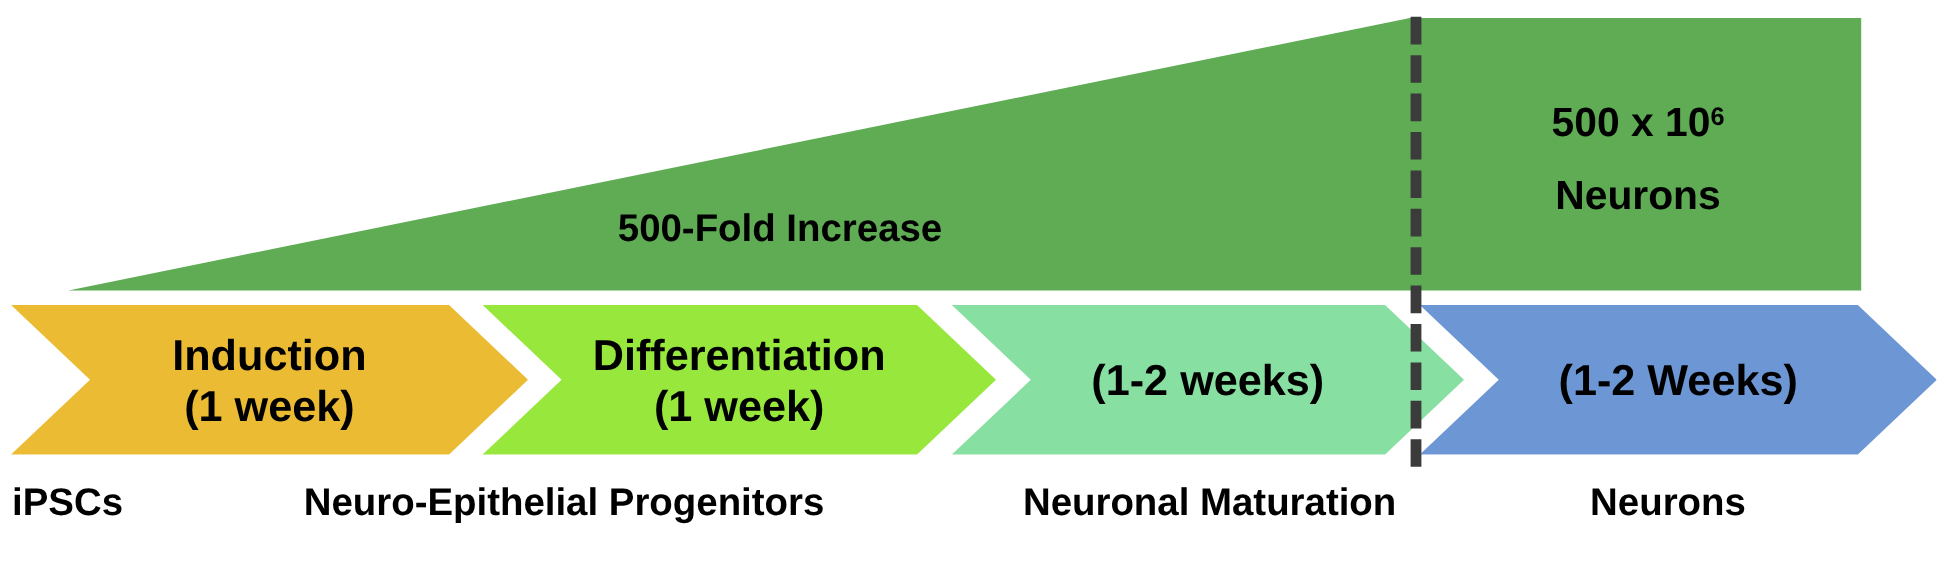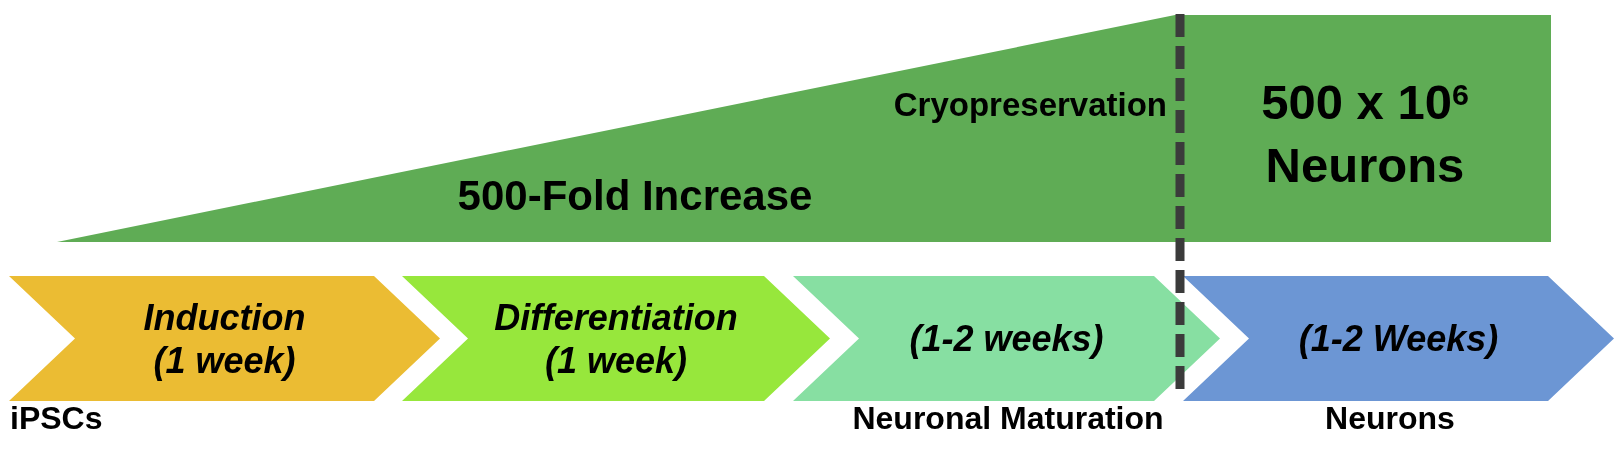--- a/index.html
+++ b/index.html
@@ -12,28 +12,28 @@
     font-family: "Liberation Sans", "DejaVu Sans", sans-serif;
     color: #000000;
   }
   svg.layer { position: absolute; left: 0; top: 0; }
   #wedge-svg  { z-index: 0; }
   #dash-svg   { z-index: 2; pointer-events: none; }
 
   .overlay-text { position: absolute; z-index: 3; font-weight: bold; white-space: nowrap; }
 
   #start-label { left: 16px;  top: 132px; font-size: 46px; }
-  #fold-label  { left: 635px; top: 172px; font-size: 42px; transform: translateX(-50%); }
+  #fold-label  { left: 650px; top: 172px; font-size: 32px; transform: translateX(-50%); }
   #cryo-label  { left: 767px; top: 86px;  width: 400px; text-align: right; font-size: 33px; }
   #end-label   { left: 1365px; top: 74px; transform: translateX(-50%);
-                 text-align: center; font-size: 49px; line-height: 57px; }
+                 text-align: center; font-size: 34px; line-height: 57px; }
 
   .sup { font-size: 0.62em; position: relative; top: -0.45em; }
 
-  #stage-row { position: absolute; left: 0; top: 276px; width: 1621px; height: 118px; z-index: 1; font-style: italic; }
+  #stage-row { position: absolute; left: 0; top: 254px; width: 1621px; height: 118px; z-index: 1; }
   .stage-arrow {
     position: absolute; top: 0; height: 125px;
     clip-path: polygon(0 0, calc(100% - 66px) 0, 100% 50%,
                        calc(100% - 66px) 100%, 0 100%, 66px 50%);
     display: flex; flex-direction: column; justify-content: center; align-items: center;
     font-weight: bold; font-size: 36px; line-height: 43px; text-align: center;
   }
   #stage-arrow-0 { left: 9px;    width: 431px; }
   #stage-arrow-1 { left: 402px;  width: 428px; justify-content: center; }
   #stage-arrow-2 { left: 793px;  width: 427px; }
@@ -51,21 +51,20 @@
 
 <div id="figure">
 
   <svg id="wedge-svg" class="layer" width="1621" height="475" viewBox="0 0 1621 475">
     <polygon points="57,242 1175,15 1551,15 1551,242" fill="#5fac55"></polygon>
   </svg>
 
 
   <div id="fold-label" class="overlay-text">500-Fold Increase</div>
 
-  <div id="cryo-label" class="overlay-text">Cryopreservation</div>
 
   <div id="end-label" class="overlay-text">
     <div><span>500 x 10</span><span class="sup">6</span></div>
     <div>Neurons</div>
   </div>
 
   <div id="stage-row">
     <div id="stage-arrow-0" class="stage-arrow" style="background: rgb(235, 188, 51);">
       <div>Induction</div>
       <div>(1 week)</div>
@@ -80,16 +79,17 @@
     <div id="stage-arrow-3" class="stage-arrow" style="background: rgb(108, 150, 212);">
       <div>(1-2 Weeks)</div>
     </div>
   </div>
 
   <svg id="dash-svg" class="layer" width="1621" height="475" viewBox="0 0 1621 475">
     <line x1="1180" y1="14" x2="1180" y2="398" stroke-width="9" stroke-dasharray="23 9" stroke="#3b3b3b"></line>
   </svg>
 
   <div id="cell-type-0" class="cell-type-label">iPSCs</div>
+  <div id="cell-type-1" class="cell-type-label">Neuro-Epithelial Progenitors</div>
   <div id="cell-type-2" class="cell-type-label">Neuronal Maturation</div>
   <div id="cell-type-3" class="cell-type-label">Neurons</div>
 
 </div>
 
 </body></html>

